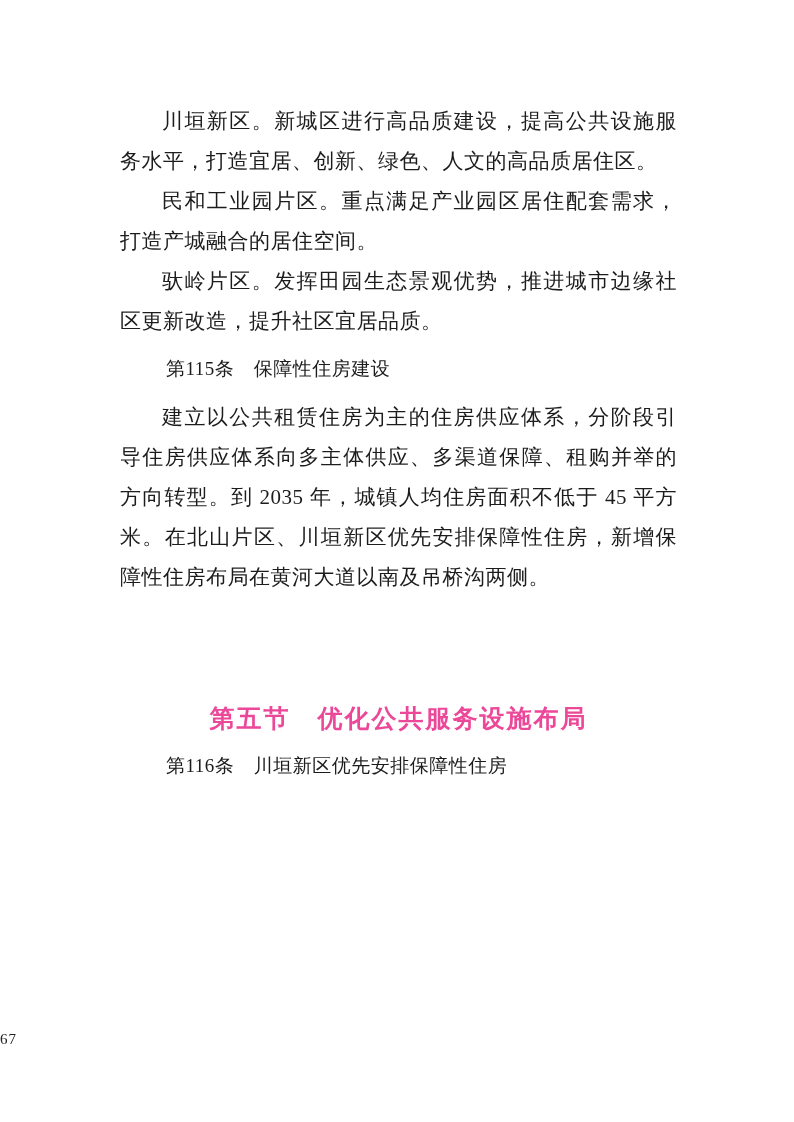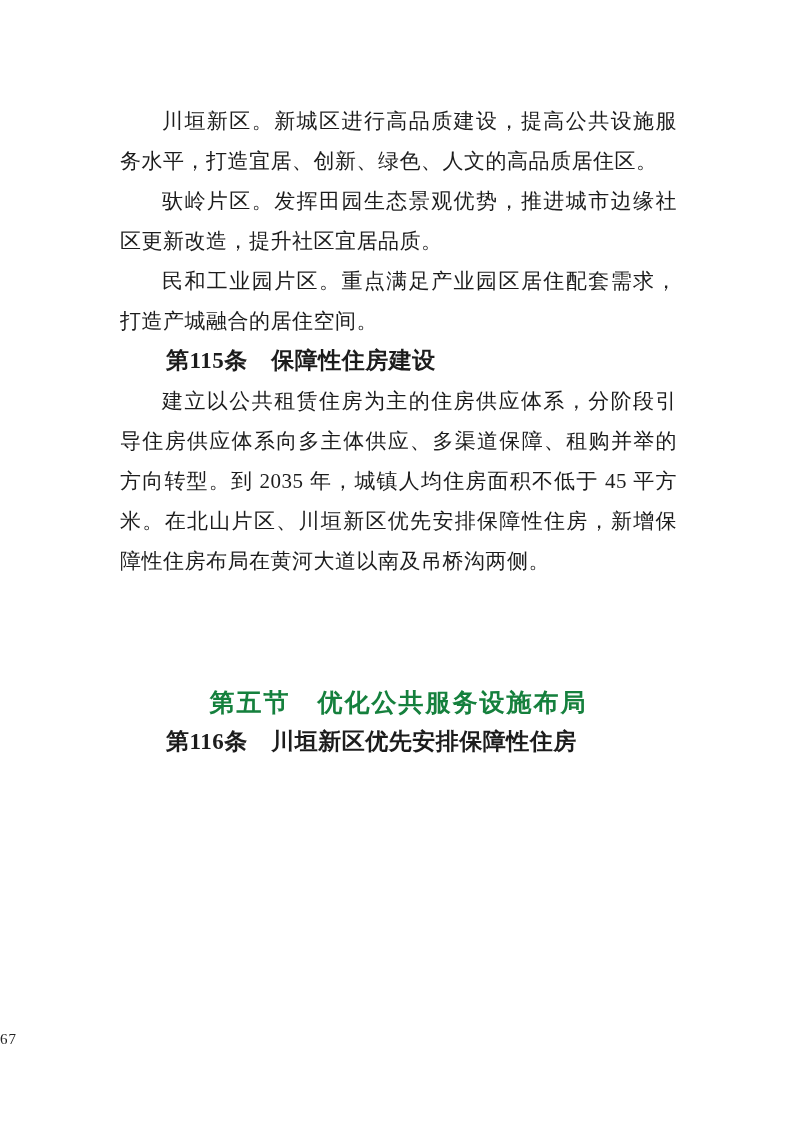--- a/index.html
+++ b/index.html
@@ -25,59 +25,59 @@
     line-height: 40px;
     letter-spacing: 0.5px;
   }
   .body-para {
     margin: 0;
     text-indent: 2em;
     text-align: justify;
     text-justify: inter-ideograph;
   }
   .article-heading {
-    margin: 0;
+    margin: 8px;
     text-indent: 2em;
-    font-weight: bold;
-    font-size: 23px;
+    font-weight: normal;
+    font-size: 19px;
     line-height: 40px;
   }
   .section-heading {
     margin: 101px 0 0 0;
     text-indent: 0;
     text-align: center;
     font-family: "Liberation Sans", "DejaVu Sans", sans-serif;
     font-weight: bold;
     font-size: 25px;
     line-height: 40px;
     letter-spacing: 2px;
-    color: #15803d;
+    color: #ec4899;
   }
   .page-number {
     position: absolute;
     top: 1028px;
     left: 0;
     width: 100%;
     font-size: 15px;
     line-height: 22px;
     letter-spacing: 1px;
     color: #222222;
   }
 </style>
 </head>
 <body>
 
 <div class="page">
   <div class="content">
 
     <p class="body-para">川垣新区。新城区进行高品质建设，提高公共设施服务水平，打造宜居、创新、绿色、人文的高品质居住区。</p>
 
+    <p class="body-para">民和工业园片区。重点满足产业园区居住配套需求，打造产城融合的居住空间。</p>
+
     <p class="body-para">驮岭片区。发挥田园生态景观优势，推进城市边缘社区更新改造，提升社区宜居品质。</p>
-
-    <p class="body-para">民和工业园片区。重点满足产业园区居住配套需求，打造产城融合的居住空间。</p>
 
     <p class="article-heading">第115条　保障性住房建设</p>
 
     <p class="body-para">建立以公共租赁住房为主的住房供应体系，分阶段引导住房供应体系向多主体供应、多渠道保障、租购并举的方向转型。到 2035 年，城镇人均住房面积不低于 45 平方米。在北山片区、川垣新区优先安排保障性住房，新增保障性住房布局在黄河大道以南及吊桥沟两侧。</p>
 
     <h2 class="section-heading">第五节　优化公共服务设施布局</h2>
 
     <p class="article-heading">第116条　川垣新区优先安排保障性住房</p>
 
 

